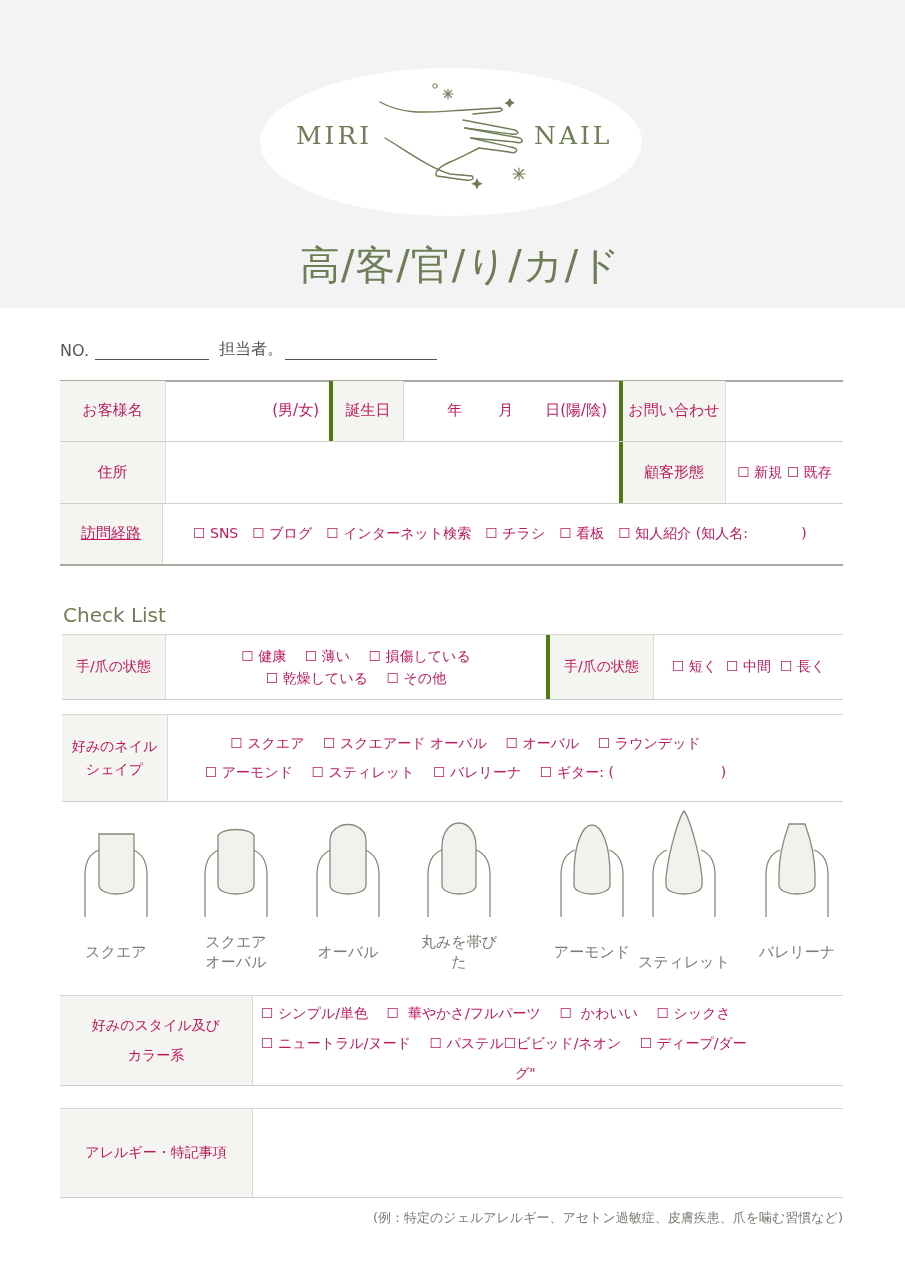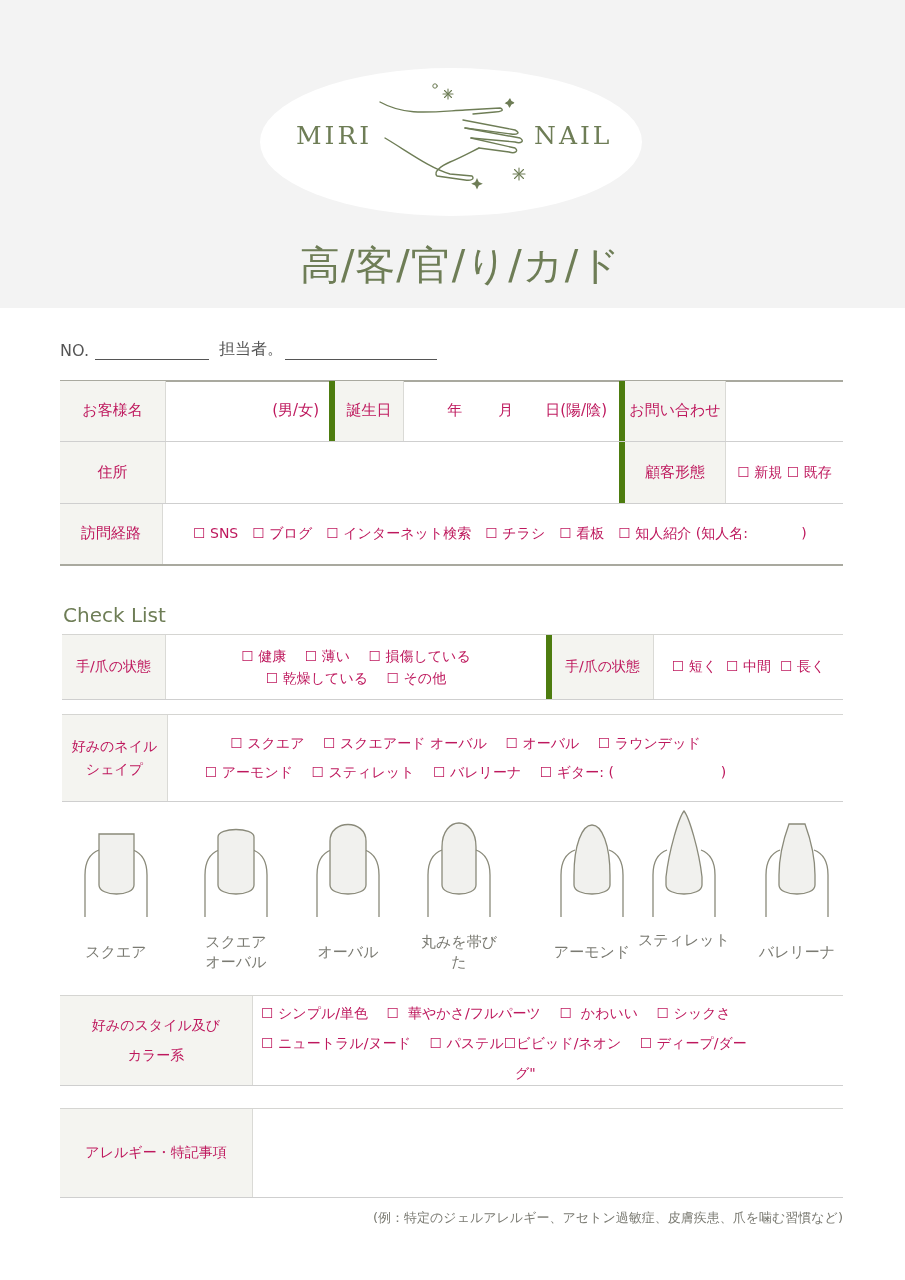--- a/index.html
+++ b/index.html
@@ -13,21 +13,21 @@
   .logo-right { left: 534px; }
   .logo-art { position: absolute; left: 375px; top: 78px; width: 160px; height: 118px; }
   .card-title { position: absolute; left: 8px; width: 905px; top: 238px; text-align: center; font-size: 40px; color: #6e7d56; letter-spacing: 1px; }
 
   .meta-line { position: absolute; top: 339px; left: 60px; font-size: 16px; color: #555; display: flex; align-items: flex-end; }
   .meta-line .blank { display: inline-block; border-bottom: 1px solid #555; height: 18px; }
 
   .row { position: absolute; left: 60px; width: 783px; display: flex; border-bottom: 1.5px solid #cfcfcf; }
   .cell { height: 100%; display: flex; align-items: center; justify-content: center; font-size: 15px; color: #be185d; text-align: center; line-height: 1.55; }
   .lbl { background: #f4f4f0; border-right: 1px solid #dadad6; }
-  .lbl-r { border-left: 6px solid #4d7c0f; }
+  .lbl-r { border-left: 4px solid #4d7c0f; }
 
   .t1-top { position: absolute; left: 60px; top: 380px; width: 783px; border-top: 2px solid #a9a99f; }
   .t1-bottom { border-bottom: 2px solid #a9a99f !important; }
 
   .section-title { position: absolute; left: 63px; top: 603px; font-size: 20px; color: #6e7d56; }
 
   .cl-top { position: absolute; left: 62px; width: 781px; border-top: 1.5px solid #d5d5d2; }
 
   .shapes { position: absolute; left: 60px; top: 805px; width: 783px; height: 180px; }
   .shape { position: absolute; top: 0; width: 112px; text-align: center; }
@@ -93,21 +93,21 @@
   <div class="cell lbl lbl-r" style="width:107px;">お問い合わせ</div>
   <div class="cell" style="width:117px;"></div>
 </div>
 <div class="row" style="top:442px;height:62px;">
   <div class="cell lbl" style="width:106px;">住所</div>
   <div class="cell" style="width:453px;"></div>
   <div class="cell lbl lbl-r" style="width:107px;text-align:right;">顧客形態</div>
   <div class="cell cb" style="width:117px;font-size:14px;">☐ 新規 ☐ 既存</div>
 </div>
 <div class="row t1-bottom" style="top:504px;height:62px;">
-  <div class="cell lbl" style="width:103px;">訪問経路</div>
+  <div class="cell lbl" style="width:103px;text-decoration:underline;">訪問経路</div>
   <div class="cell cb" style="width:677px;justify-content:flex-start;padding-left:30px;gap:14px;font-size:14px;">
     <span>☐ SNS</span>
     <span>☐ ブログ</span>
     <span>☐  インターネット検索</span>
     <span>☐ チラシ</span>
     <span>☐ 看板</span>
     <span style="white-space:pre;">☐ 知人紹介 (知人名:            )</span>
   </div>
 </div>
 
@@ -178,21 +178,21 @@
       <path d="M17 70 C17 40, 25 20, 35 20 C45 20, 53 40, 53 70 L53 80 C53 92, 17 92, 17 80 Z" fill="#f1f1ee" stroke="#8a8a7a" stroke-width="1.3"></path>
     </svg>
     <div class="nm" style="margin-top:22px;">アーモンド</div>
   </div>
   <div class="shape" style="left:568px;">
     <svg width="70" height="115" viewBox="0 0 70 115">
       <path d="M4 112 L4 70 C4 55, 10 48, 18 45" fill="none" stroke="#8a8a7a" stroke-width="1.3"></path>
       <path d="M66 112 L66 70 C66 55, 60 48, 52 45" fill="none" stroke="#8a8a7a" stroke-width="1.3"></path>
       <path d="M17 72 C20 45, 30 12, 35 6 C40 12, 50 45, 53 72 L53 80 C53 92, 17 92, 17 80 Z" fill="#f1f1ee" stroke="#8a8a7a" stroke-width="1.3"></path>
     </svg>
-    <div class="nm" style="margin-top:10px;">スティレット</div>
+    <div class="nm" style="margin-top:32px;">スティレット</div>
   </div>
   <div class="shape" style="left:681px;">
     <svg width="70" height="115" viewBox="0 0 70 115">
       <path d="M4 112 L4 70 C4 55, 10 48, 18 45" fill="none" stroke="#8a8a7a" stroke-width="1.3"></path>
       <path d="M66 112 L66 70 C66 55, 60 48, 52 45" fill="none" stroke="#8a8a7a" stroke-width="1.3"></path>
       <path d="M27 19 L43 19 C47 30, 53 50, 53 70 L53 80 C53 92, 17 92, 17 80 L17 70 C17 50, 23 30, 27 19 Z" fill="#f1f1ee" stroke="#8a8a7a" stroke-width="1.3"></path>
     </svg>
     <div class="nm" style="margin-top:22px;">バレリーナ</div>
   </div>
 </div>

